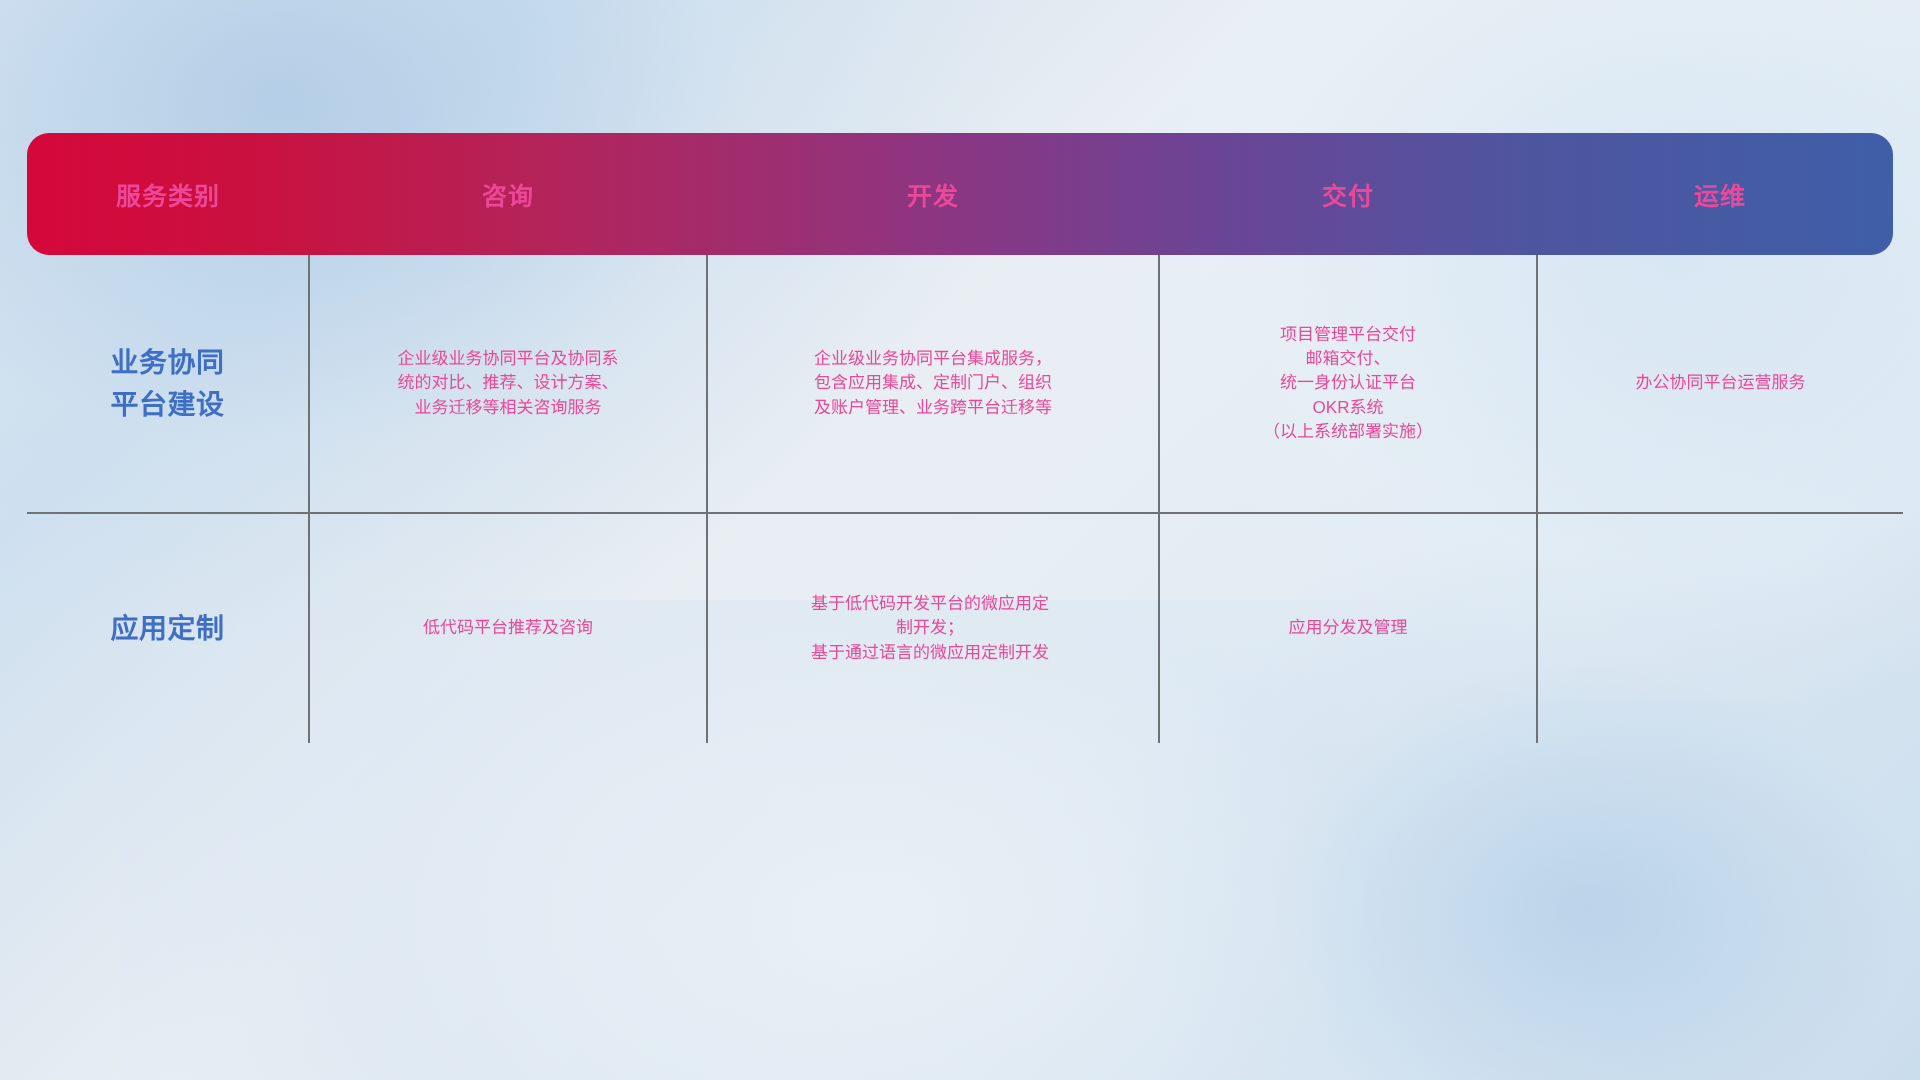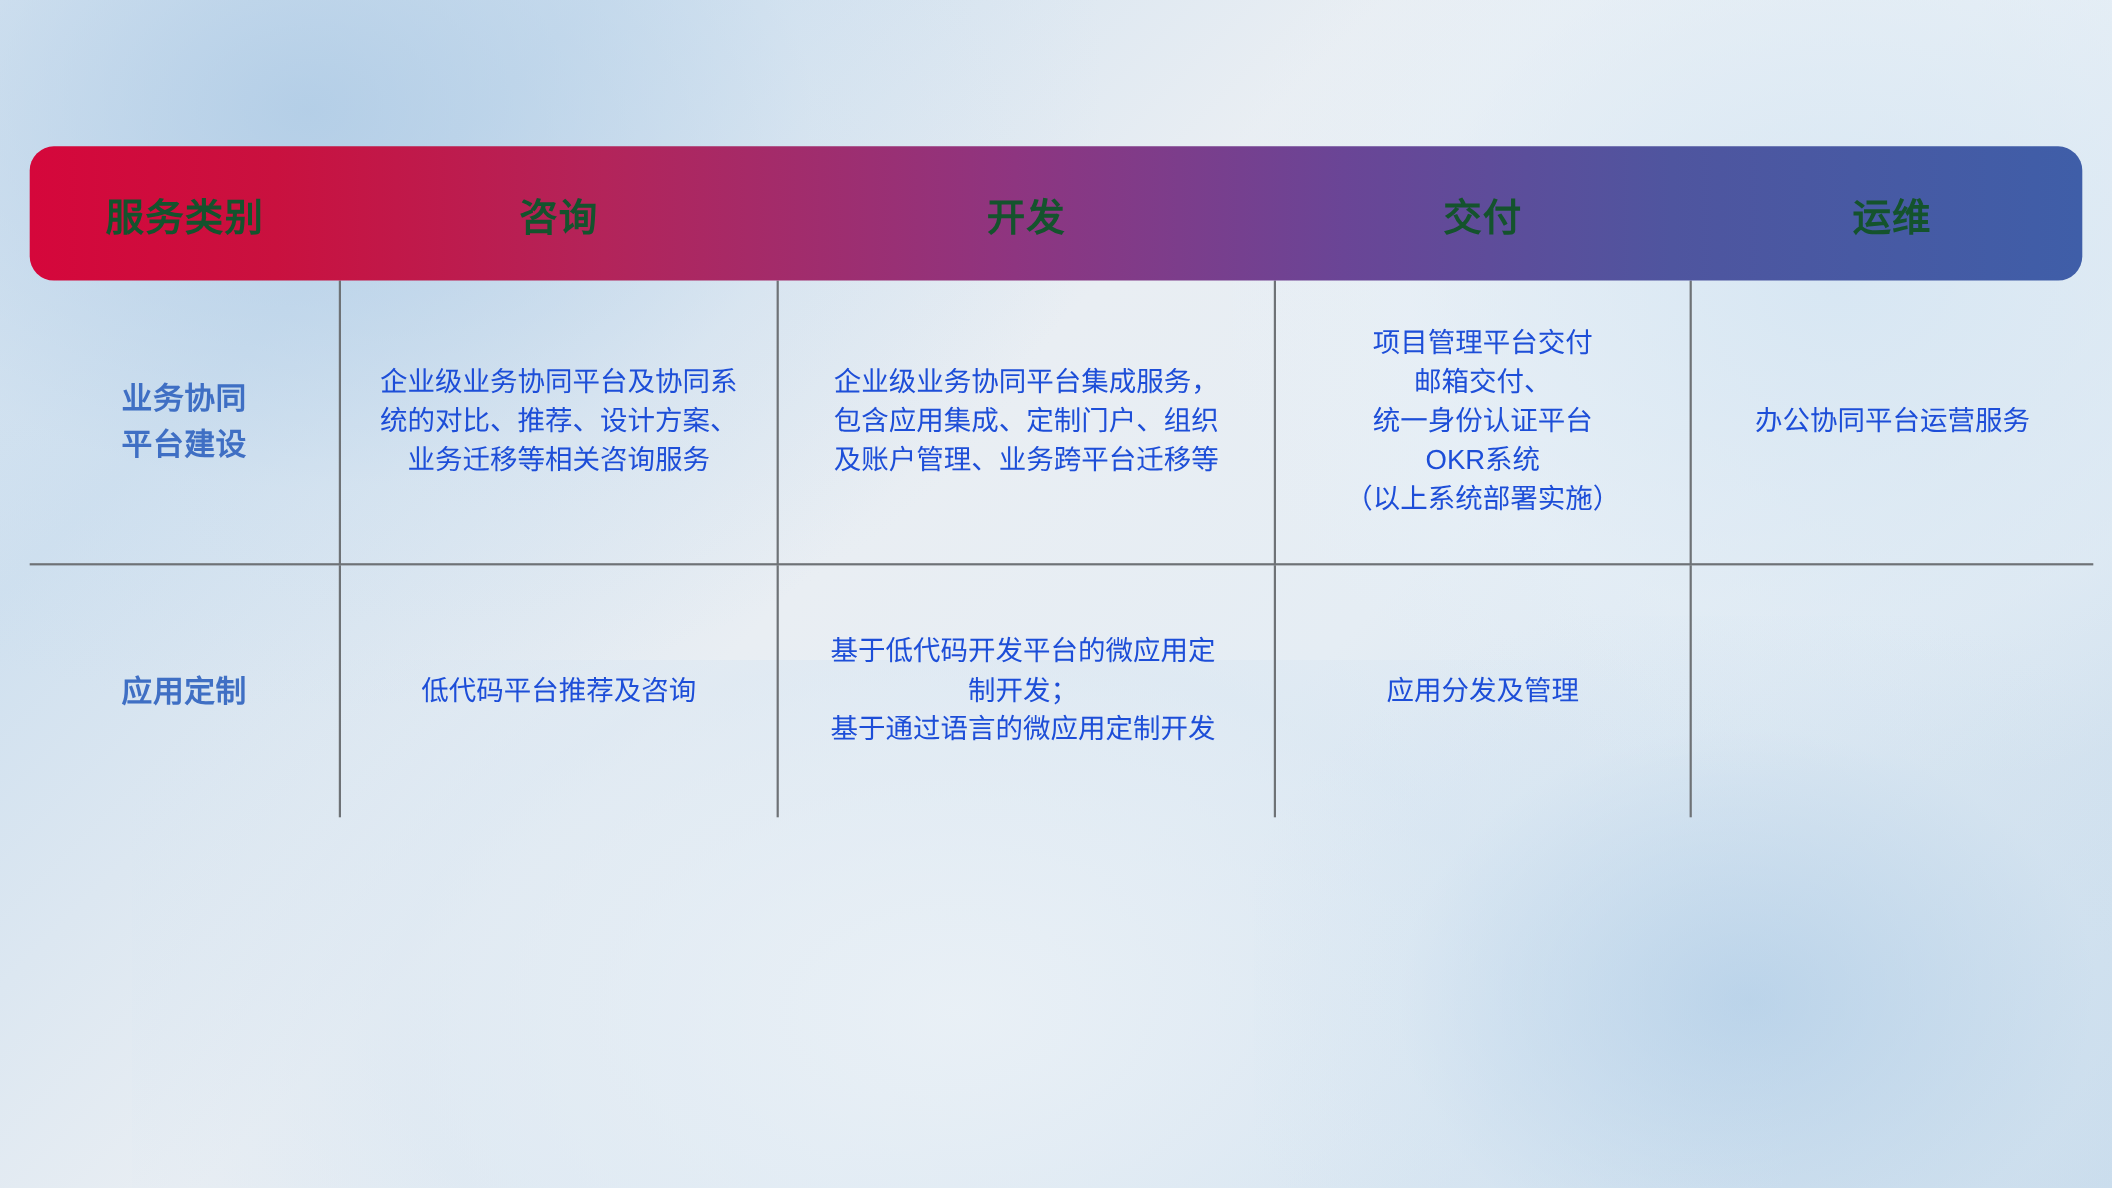--- a/index.html
+++ b/index.html
@@ -57,28 +57,29 @@
     border-collapse: collapse;
     table-layout: fixed;
     background: transparent;
   }
 
   
   thead tr.head-row {
     height: 122px;
   }
   thead th {
-    color: #14532d;
-    font-size: 35px;
+    color: #ec4899;
+    font-size: 25px;
     font-weight: 700;
     letter-spacing: 1px;
     text-align: center;
     vertical-align: middle;
     border: none;
     position: relative;
+    font-family: Liberation Mono, monospace;
   }
   .head-band {
     position: absolute;
     left: 0; top: 0;
     width: 1866px;
     height: 122px;
     background: linear-gradient(90deg, #d5073b 0%, #c9113f 12%, #b3245a 28%, #8e3580 48%, #6a4596 64%, #4f559f 80%, #3f5ea8 100%);
     border-radius: 22px;
     z-index: 0;
   }
@@ -86,22 +87,22 @@
     position: relative;
     z-index: 2;
   }
 
   
   tbody td {
     border-right: 2px solid #6e7276;
     border-bottom: 2px solid #6e7276;
     vertical-align: middle;
     text-align: center;
-    color: #1d4ed8;
-    font-size: 25px;
+    color: #ec4899;
+    font-size: 17px;
     line-height: 1.42;
     padding: 14px 18px;
   }
   tbody tr td:last-child {
     border-right: none;
   }
   tbody tr:last-child td {
     border-bottom: none;
   }
   tbody td.cat-cell {

